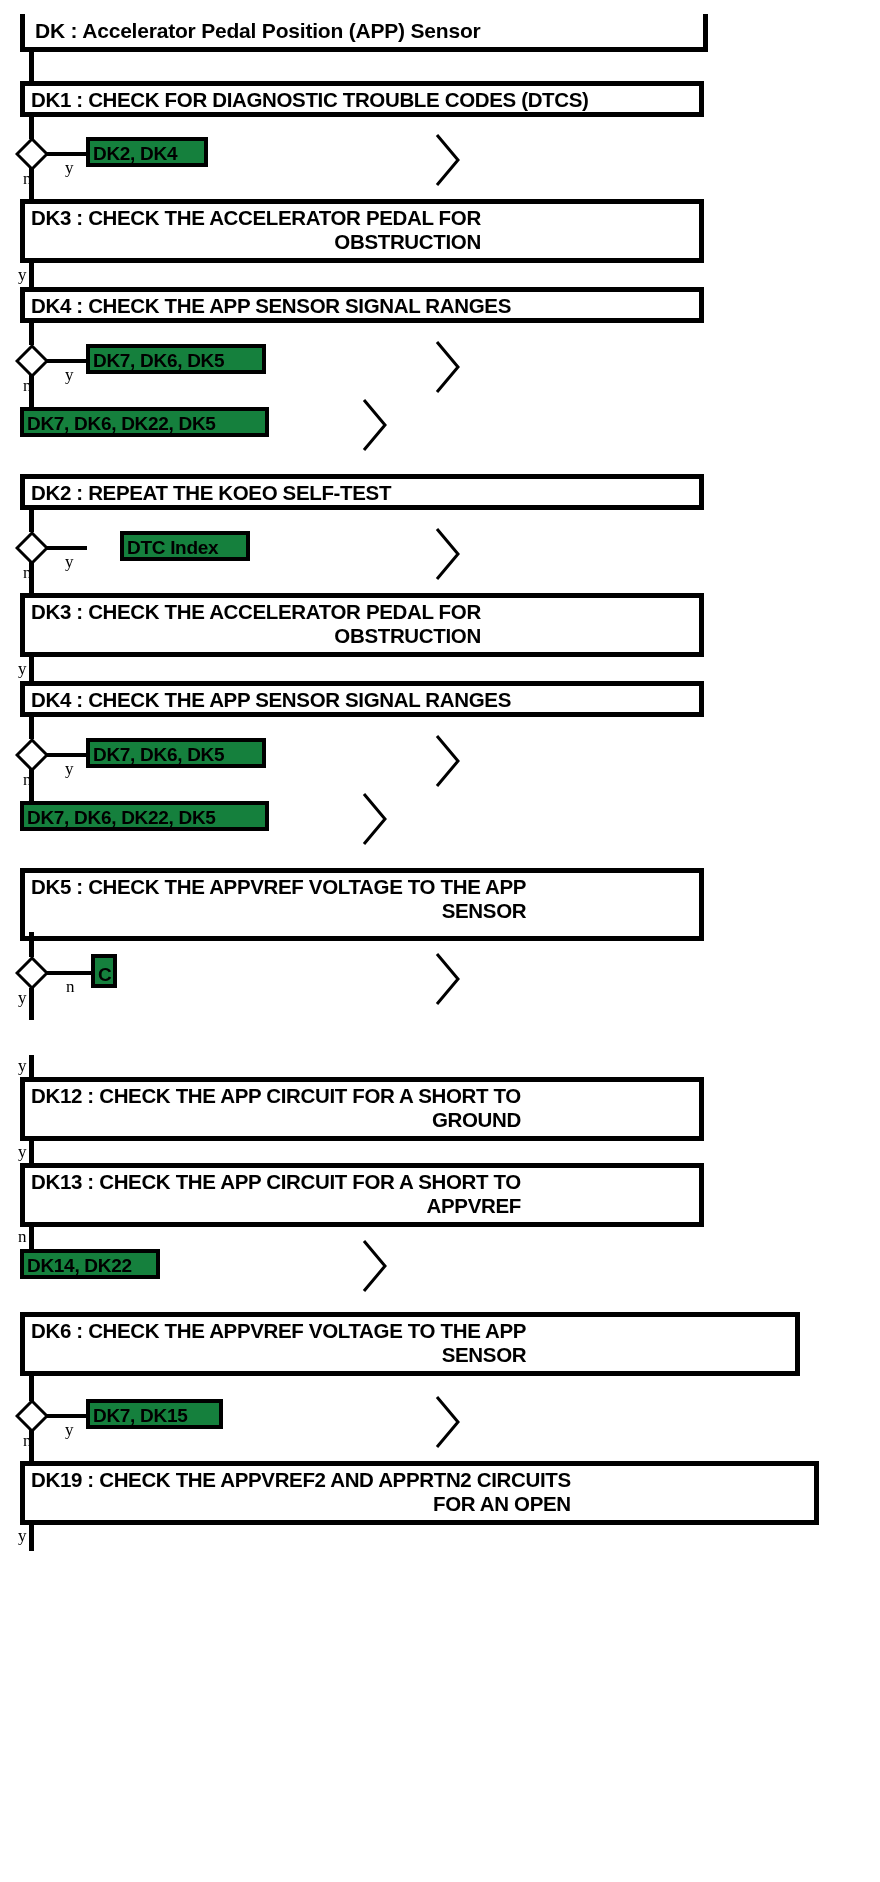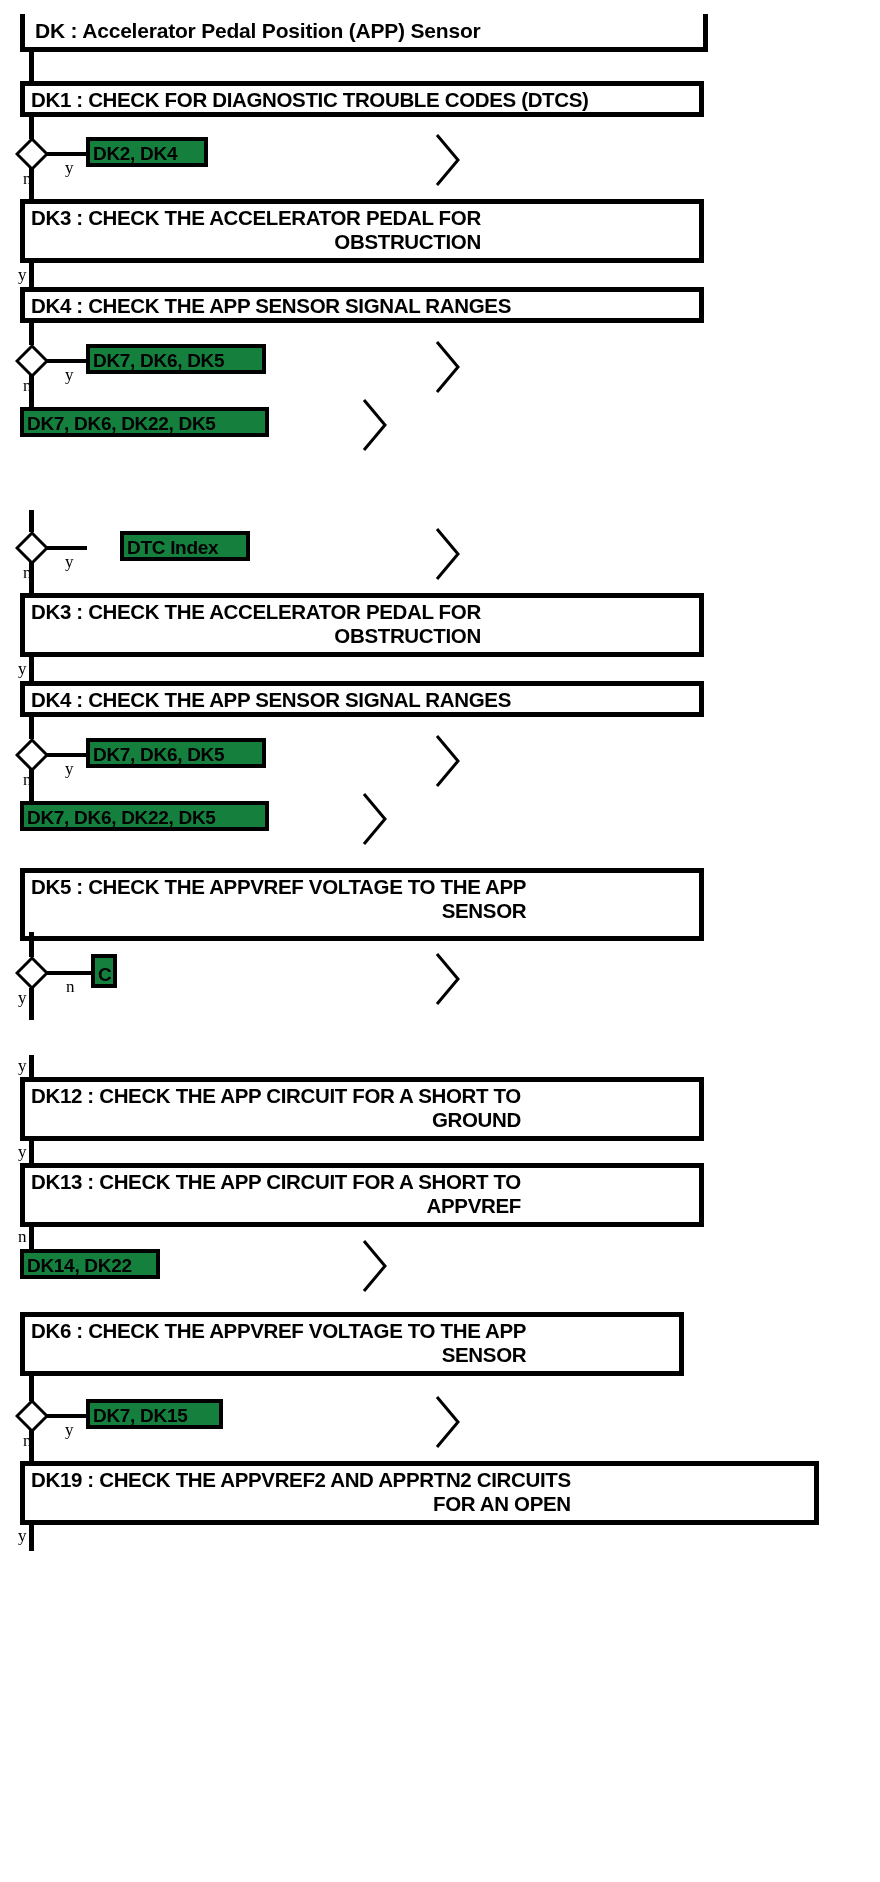--- a/index.html
+++ b/index.html
@@ -186,20 +186,23 @@
 
   <div class="node ref-box" style="left:20px; top:407px; width:249px; height:30px;">
     <span class="txt">DK7, DK6, DK22, DK5</span>
   </div>
   <div class="chevron" style="left:358px; top:396px;">
     <svg width="34" height="58" viewBox="0 0 34 58">
         <polyline points="6,4 27,29 6,54" fill="none" stroke="#000" stroke-width="3"></polyline>
       </svg>
   </div>
 
+  <div class="node step-box" style="left:20px; top:474px; width:684px; height:36px;">
+    <span class="txt">DK2 : REPEAT THE KOEO SELF-TEST</span>
+  </div>
   <div class="vline" style="left:29px; top:510px; height:22px;"></div>
 
   <div class="diamond" style="left:15px; top:531px;">
     <svg width="34" height="34" viewBox="0 0 34 34">
         <polygon points="17,2 32,17 17,32 2,17" fill="#fff" stroke="#000" stroke-width="3"></polygon>
       </svg>
   </div>
   <div class="hline" style="left:46px; top:546px; width:41px;"></div>
   <div class="node ref-box" style="left:86px; top:531px; width:130px; height:30px;margin-left:34px;">
     <span class="txt">DTC Index</span>
@@ -295,21 +298,21 @@
 
   <div class="node ref-box" style="left:20px; top:1249px; width:140px; height:30px;">
     <span class="txt">DK14, DK22</span>
   </div>
   <div class="chevron" style="left:358px; top:1237px;">
     <svg width="34" height="58" viewBox="0 0 34 58">
         <polyline points="6,4 27,29 6,54" fill="none" stroke="#000" stroke-width="3"></polyline>
       </svg>
   </div>
 
-  <div class="node step-box" style="left:20px; top:1312px; width:664px; height:64px;">
+  <div class="node step-box" style="left:20px; top:1312px; width:780px; height:64px;">
     <span class="txt">DK6 : CHECK THE APPVREF VOLTAGE TO THE APP
 SENSOR</span>
   </div>
   <div class="vline" style="left:29px; top:1376px; height:25px;"></div>
 
   <div class="diamond" style="left:15px; top:1399px;">
     <svg width="34" height="34" viewBox="0 0 34 34">
         <polygon points="17,2 32,17 17,32 2,17" fill="#fff" stroke="#000" stroke-width="3"></polygon>
       </svg>
   </div>

